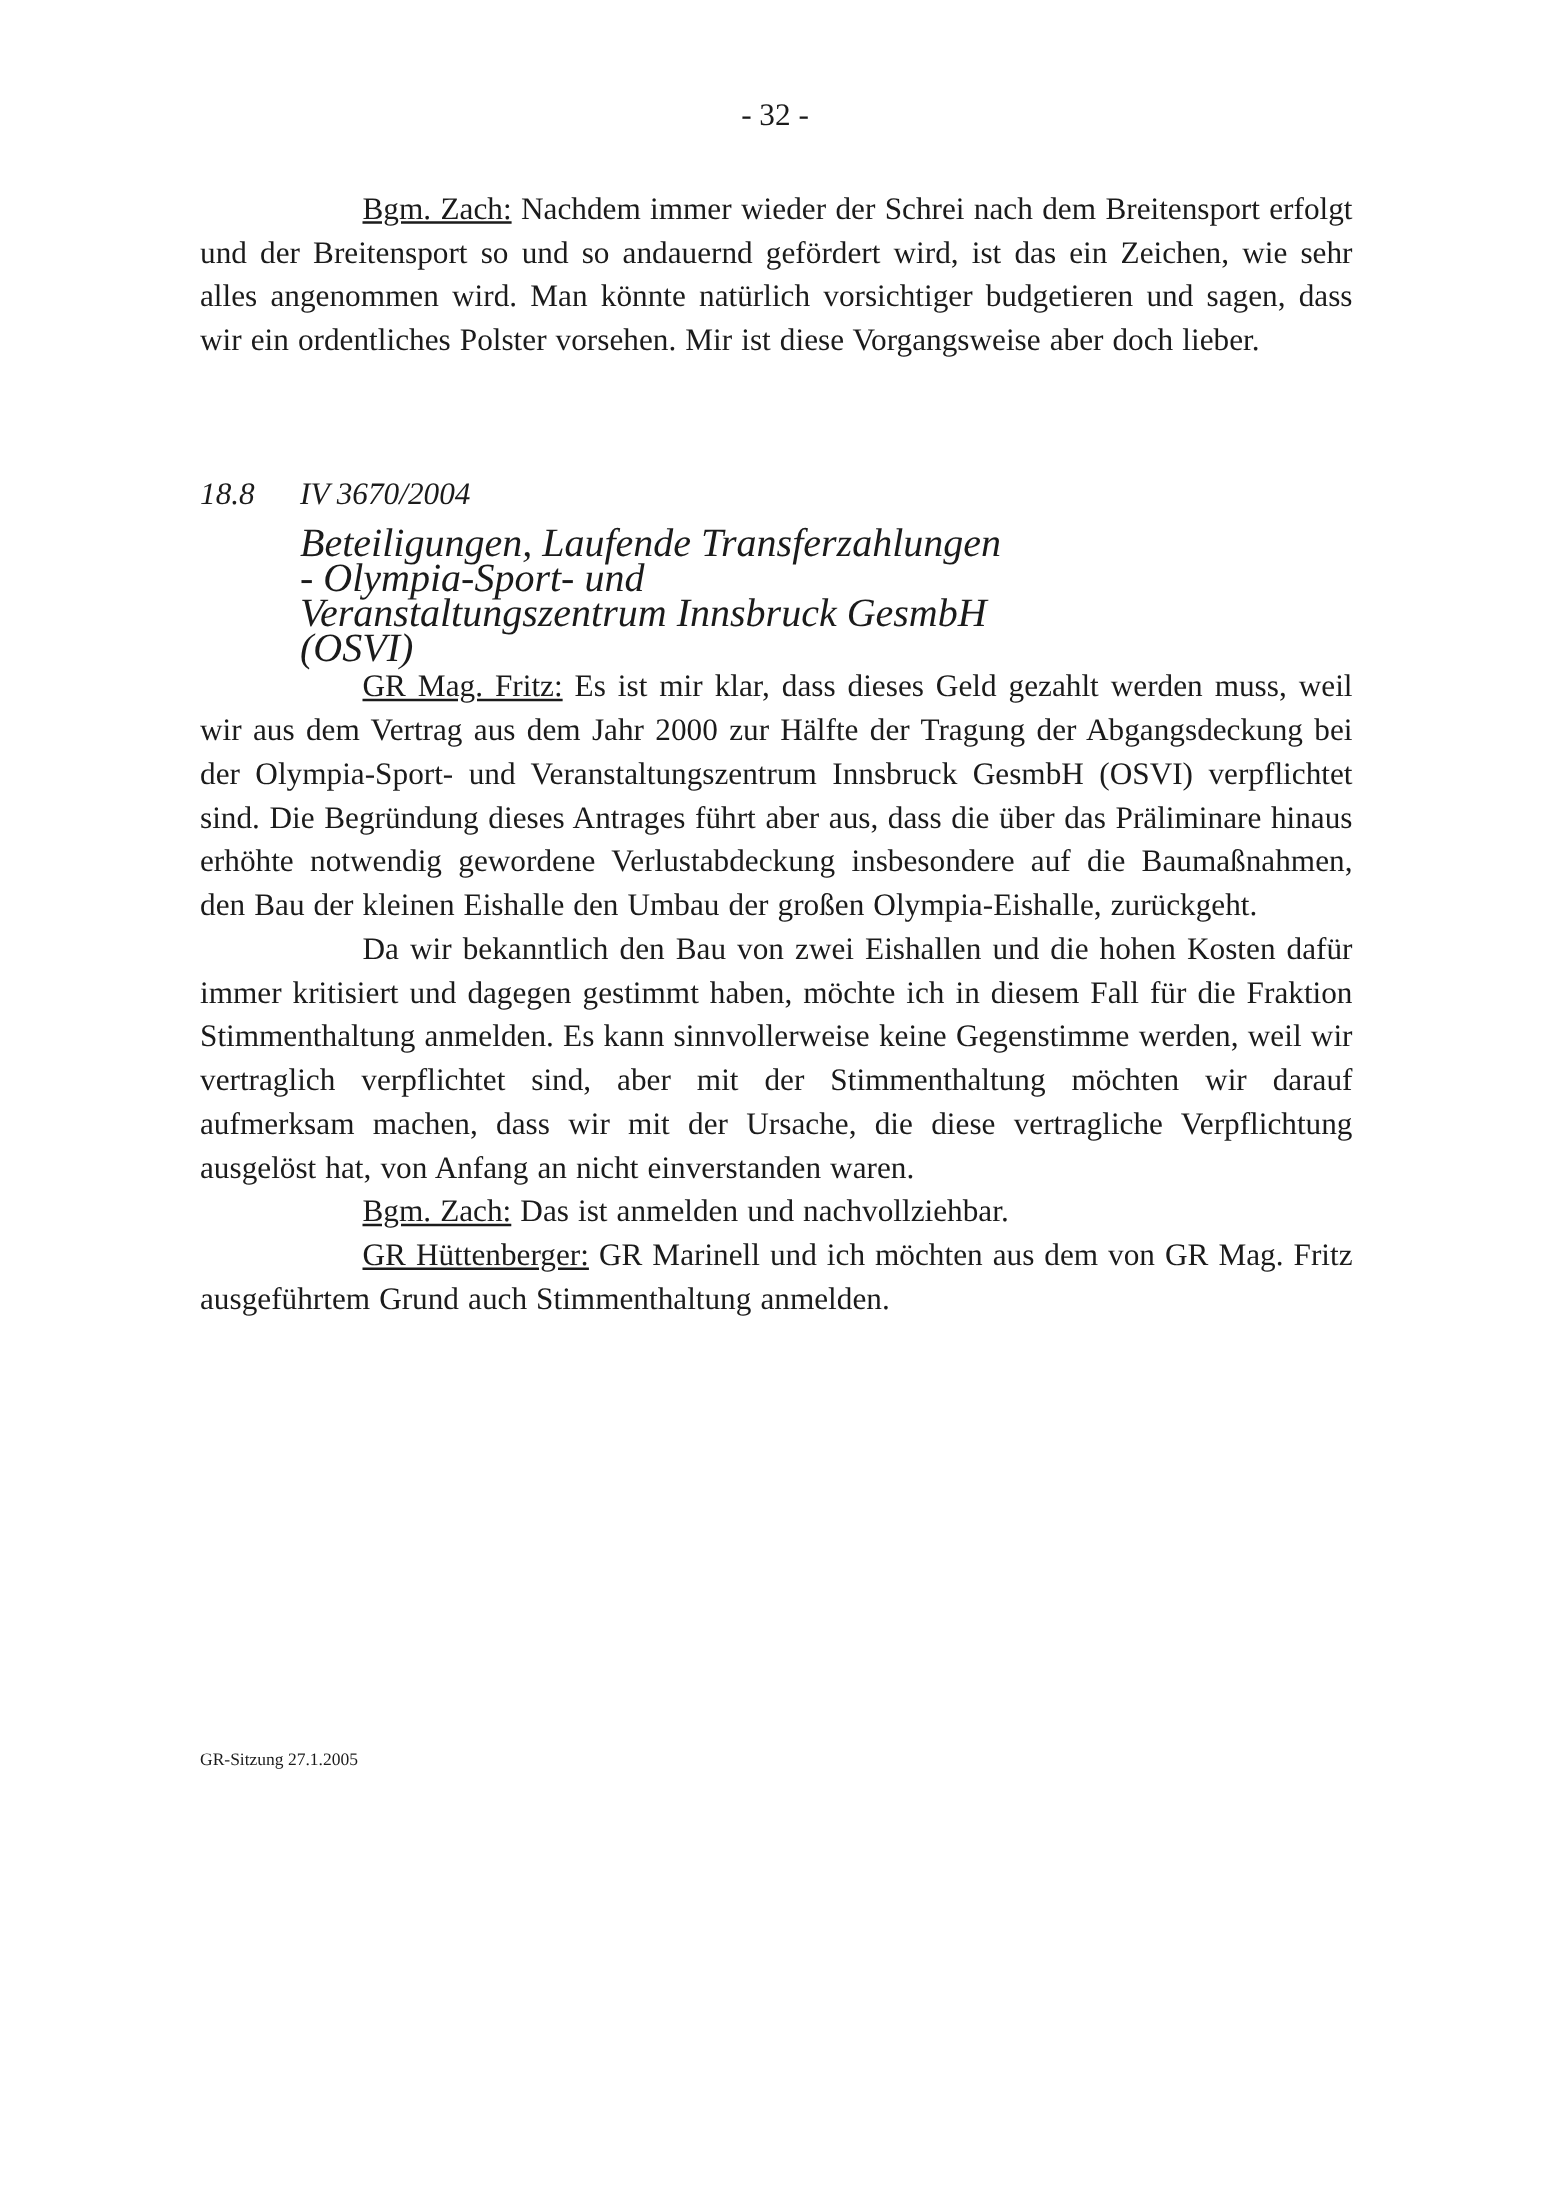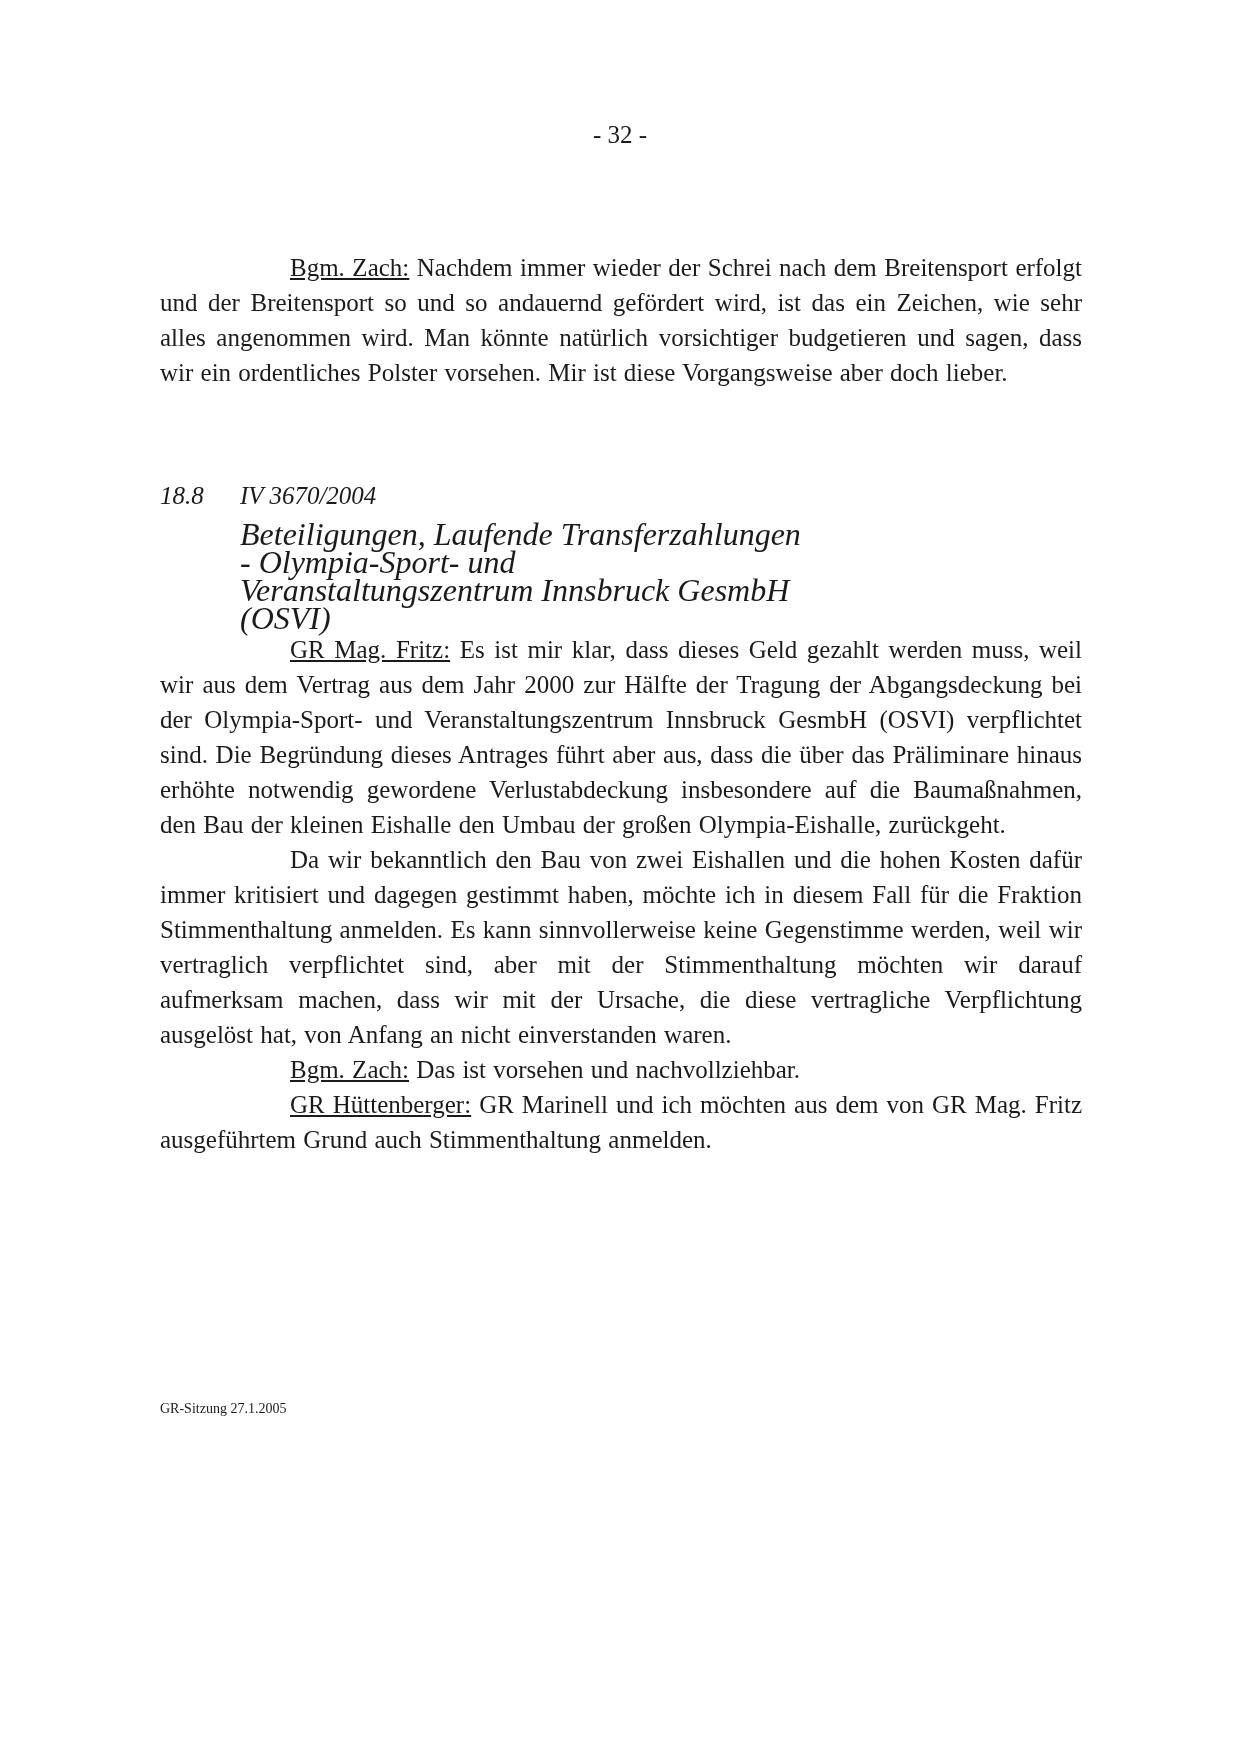--- a/index.html
+++ b/index.html
@@ -11,38 +11,38 @@
     position: relative;
     width: 1240px;
     height: 1755px;
     background: #ffffff;
     font-family: "Liberation Serif", "DejaVu Serif", serif;
     color: #1b1b1b;
     overflow: hidden;
     box-sizing: border-box;
   }
   .pageno {
-    padding-top: 120px;
+    padding-top: 78px;
     text-align: center;
     font-size: 25px;
     line-height: 30px;
   }
   .content {
     margin-left: 160px;
     margin-right: 158px; 
   }
   p.body {
     margin: 0;
     font-size: 25px;
     line-height: 35px;
     text-align: justify;
     word-spacing: 1px;
   }
   p.first-para {
-    margin-top: 100px;
+    margin-top: 42px;
   }
   .indent {
     text-indent: 130px;
   }
   .speaker {
     text-decoration: underline;
   }
   .section-block {
     margin-top: 88px;
     font-style: italic;
@@ -104,21 +104,21 @@
       <span class="speaker">GR Mag. Fritz:</span>
       <span>Es ist mir klar, dass dieses Geld gezahlt werden muss, weil wir aus dem Vertrag aus dem Jahr 2000 zur Hälfte der Tragung der Abgangsdeckung bei der Olympia-Sport- und Veranstaltungszentrum Innsbruck GesmbH (OSVI) verpflichtet sind. Die Begründung dieses Antrages führt aber aus, dass die über das Präliminare hinaus erhöhte notwendig gewordene Verlustabdeckung insbesondere auf die Baumaßnahmen, den Bau der kleinen Eishalle den Umbau der großen Olympia-Eishalle, zurückgeht.</span>
     </p>
 
     <p class="body indent">
       <span>Da wir bekanntlich den Bau von zwei Eishallen und die hohen Kosten dafür immer kritisiert und dagegen gestimmt haben, möchte ich in diesem Fall für die Fraktion Stimmenthaltung anmelden. Es kann sinnvollerweise keine Gegenstimme werden, weil wir vertraglich verpflichtet sind, aber mit der Stimmenthaltung möchten wir darauf aufmerksam machen, dass wir mit der Ursache, die diese vertragliche Verpflichtung ausgelöst hat, von Anfang an nicht einverstanden waren.</span>
     </p>
 
     <p class="body indent">
       <span class="speaker">Bgm. Zach:</span>
-      <span>Das ist vorsehen und nachvollziehbar.</span>
+      <span>Das ist anmelden und nachvollziehbar.</span>
     </p>
 
     <p class="body indent">
       <span class="speaker">GR Hüttenberger:</span>
       <span>GR Marinell und ich möchten aus dem von GR Mag. Fritz ausgeführtem Grund auch Stimmenthaltung anmelden.</span>
     </p>
 
   </div>
 
   <div class="footer">GR-Sitzung 27.1.2005</div>

